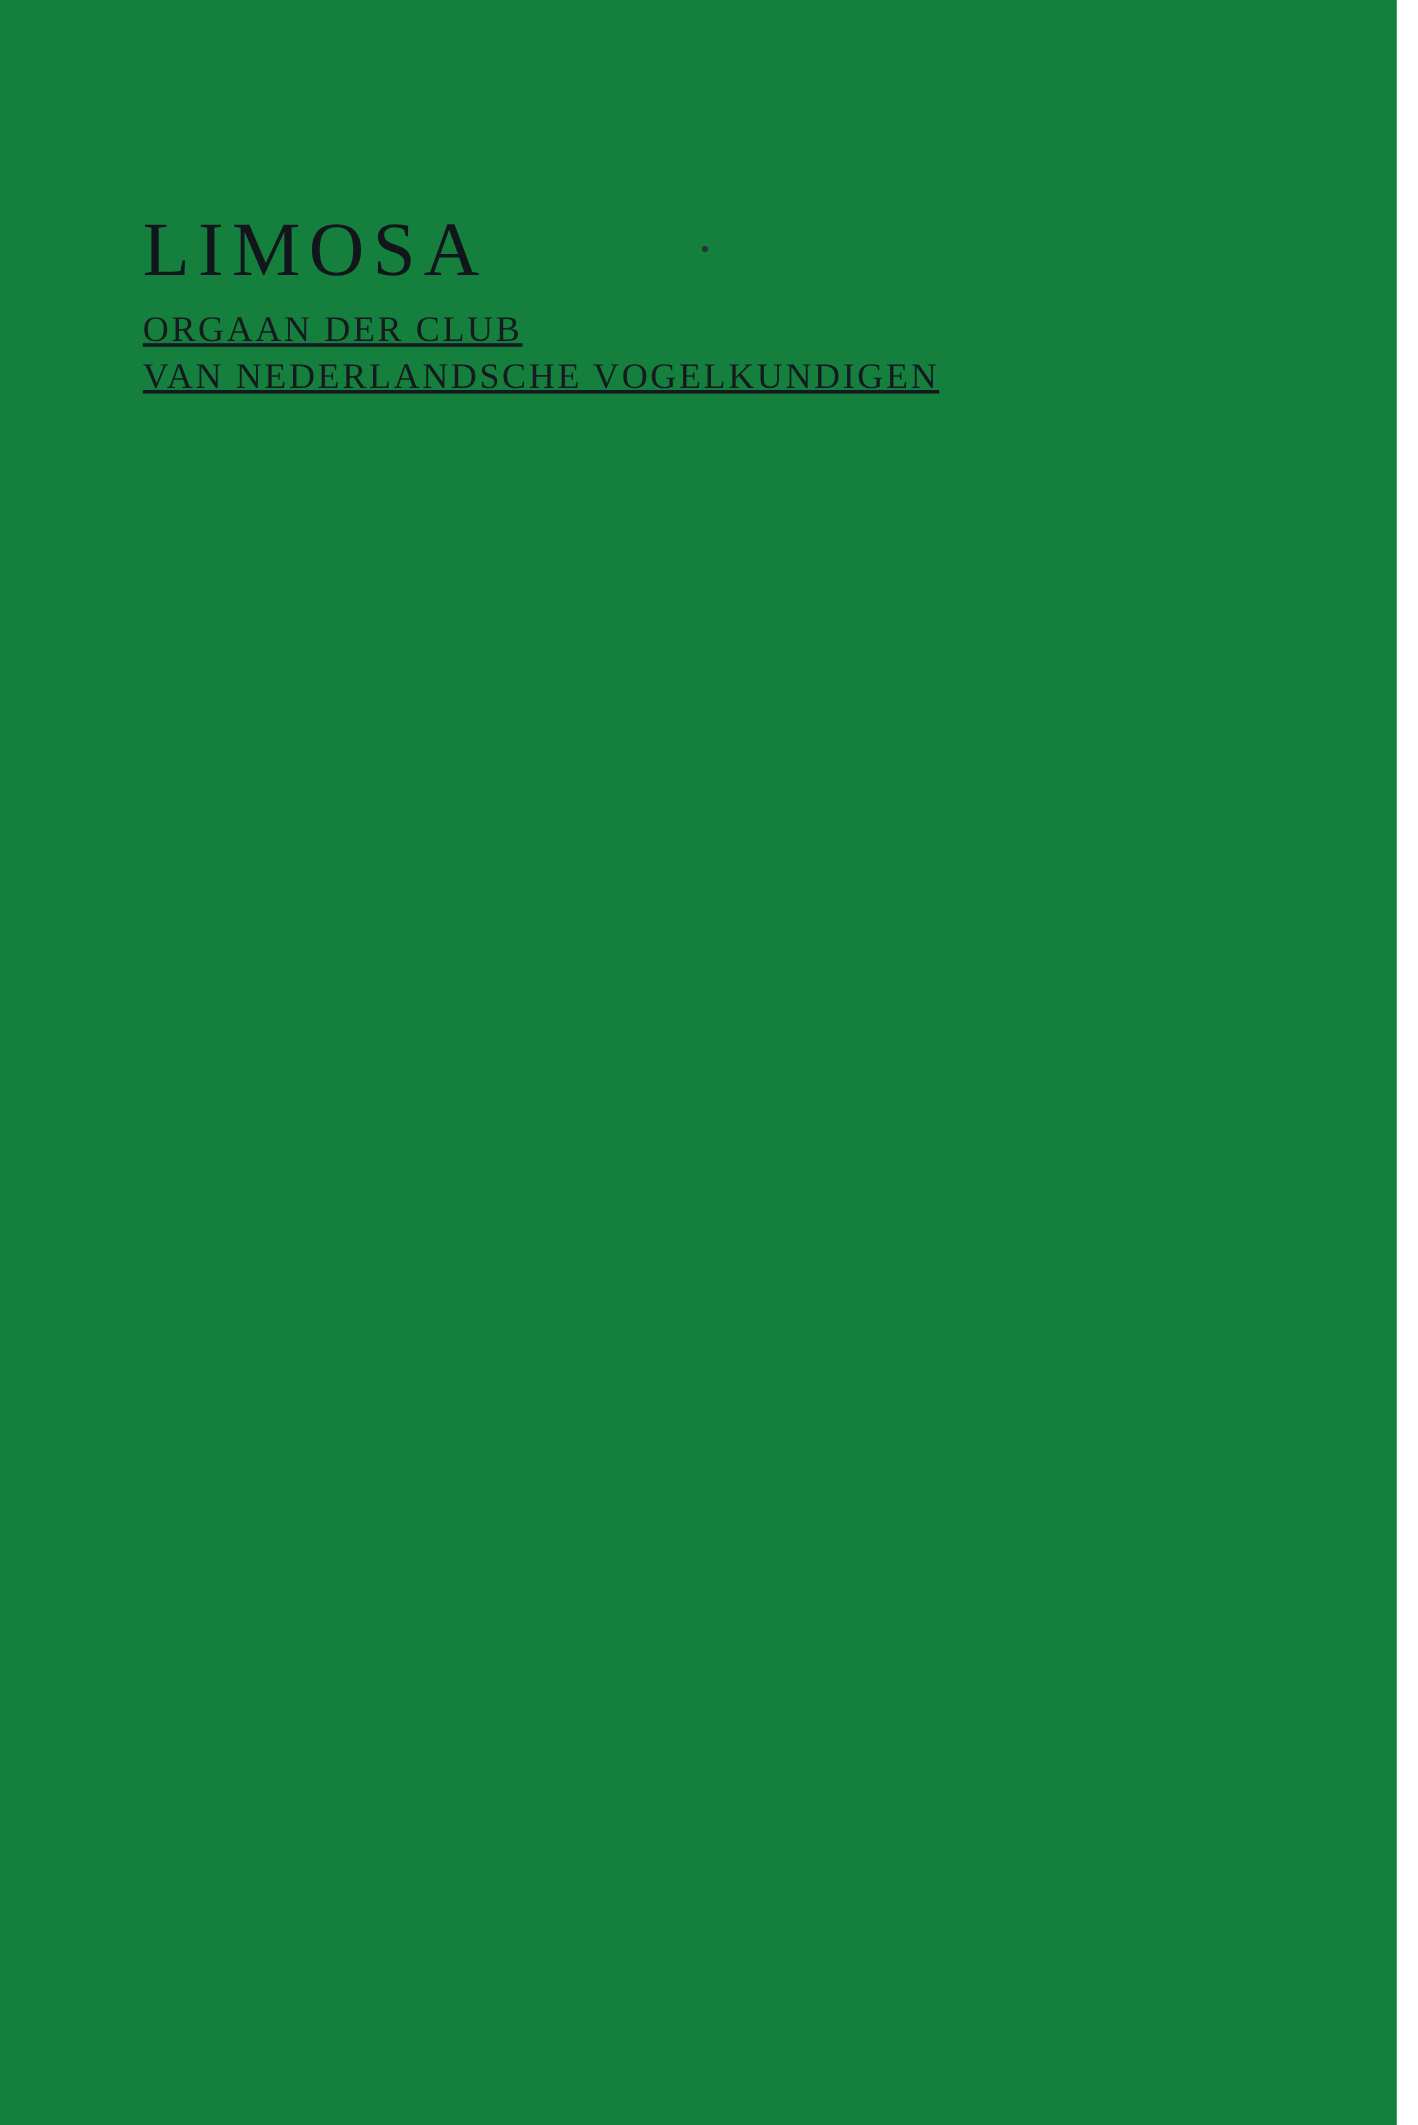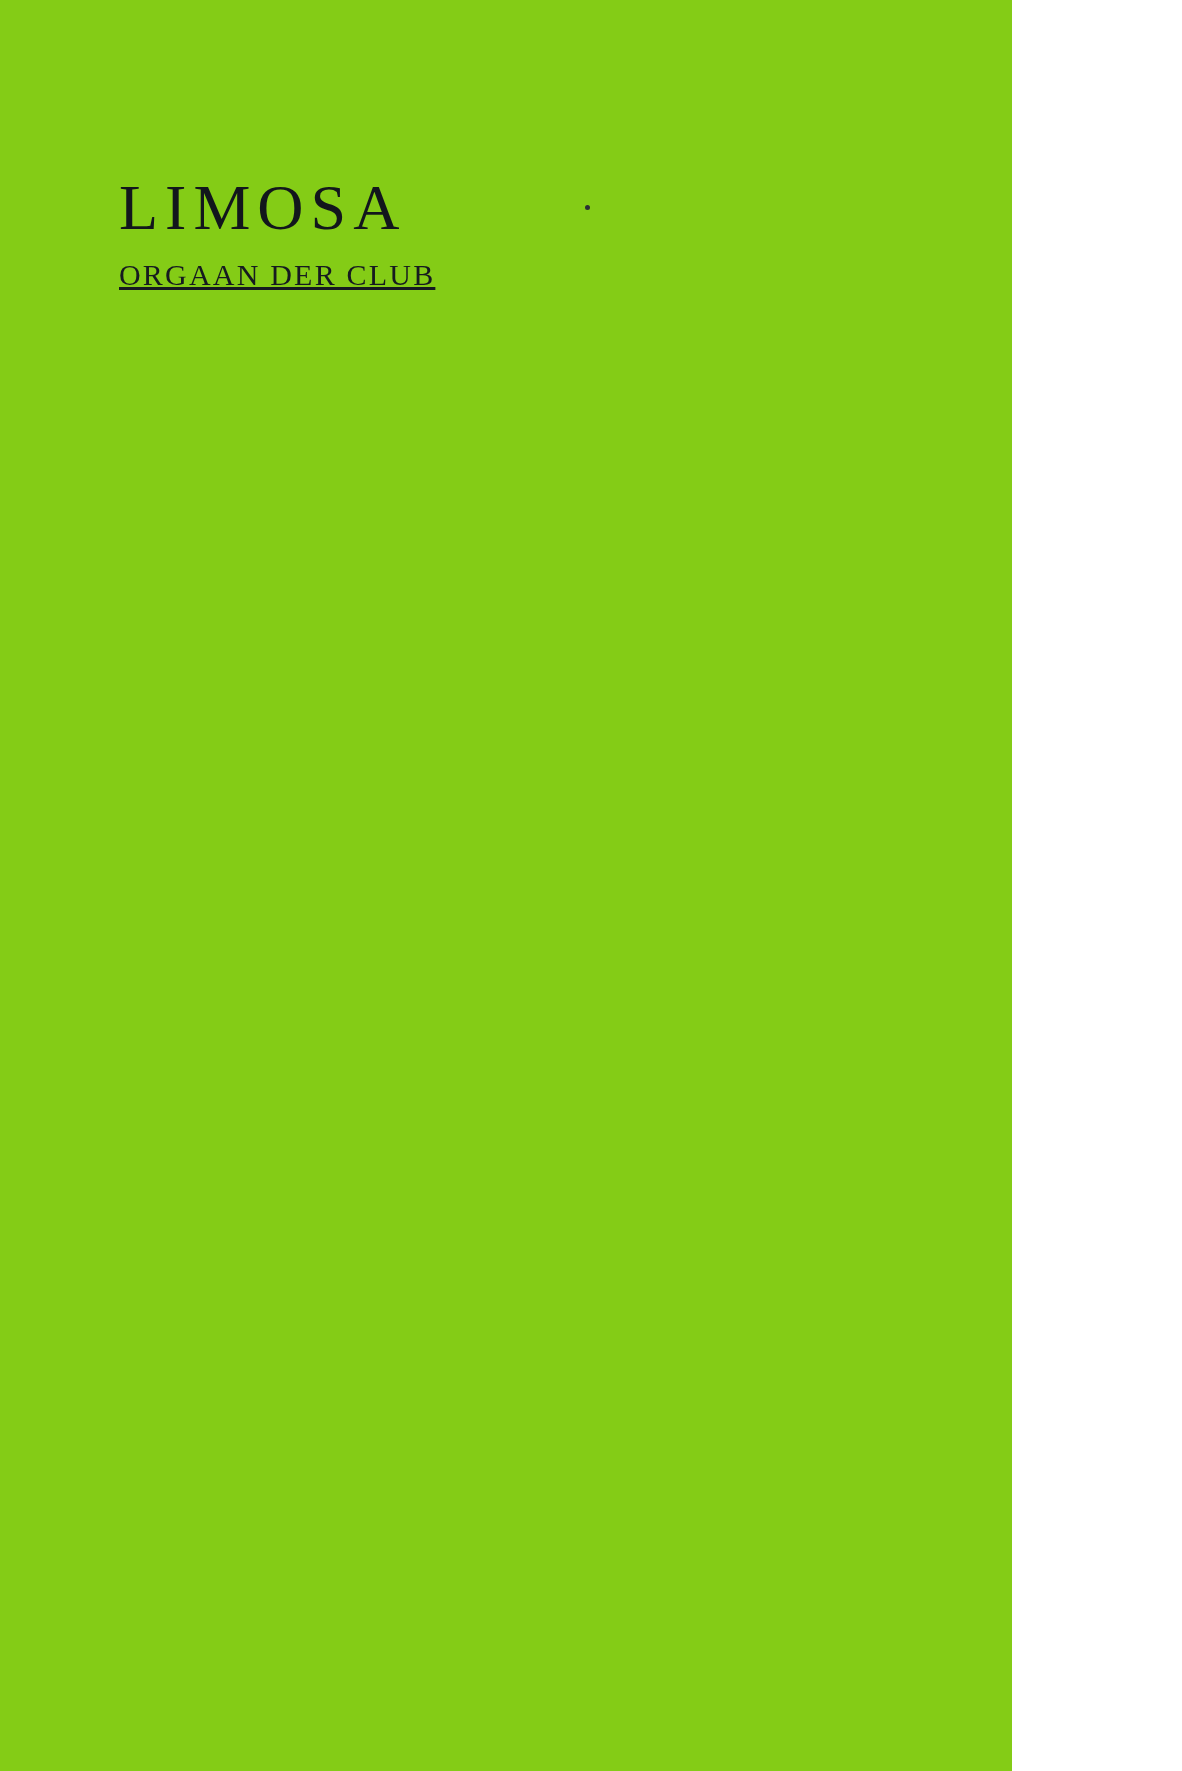--- a/index.html
+++ b/index.html
@@ -2,23 +2,23 @@
 <html><head>
 <meta charset="utf-8">
 <style>
   html, body {
     margin: 0;
     padding: 0;
     background: #ffffff;
   }
   .page {
     position: relative;
-    width: 1012px;
+    width: 1164px;
     height: 1771px;
-    background: #84cc16;
+    background: #15803d;
     overflow: hidden;
     font-family: "Liberation Serif", serif;
   }
   .masthead {
     position: absolute;
     left: 119px;
     top: 175px;
     width: 900px;
   }
   .journal-title {
@@ -58,18 +58,19 @@
 </head>
 <body>
 
 <div class="page">
 
   <div class="masthead">
     <h1 class="journal-title">LIMOSA</h1>
 
     <div class="subtitle-block">
       <p class="subtitle-line">ORGAAN DER CLUB</p>
+      <p class="subtitle-line">VAN NEDERLANDSCHE VOGELKUNDIGEN</p>
     </div>
   </div>
 
   <div class="stray-mark"></div>
 
 </div>
 
 </body></html>

